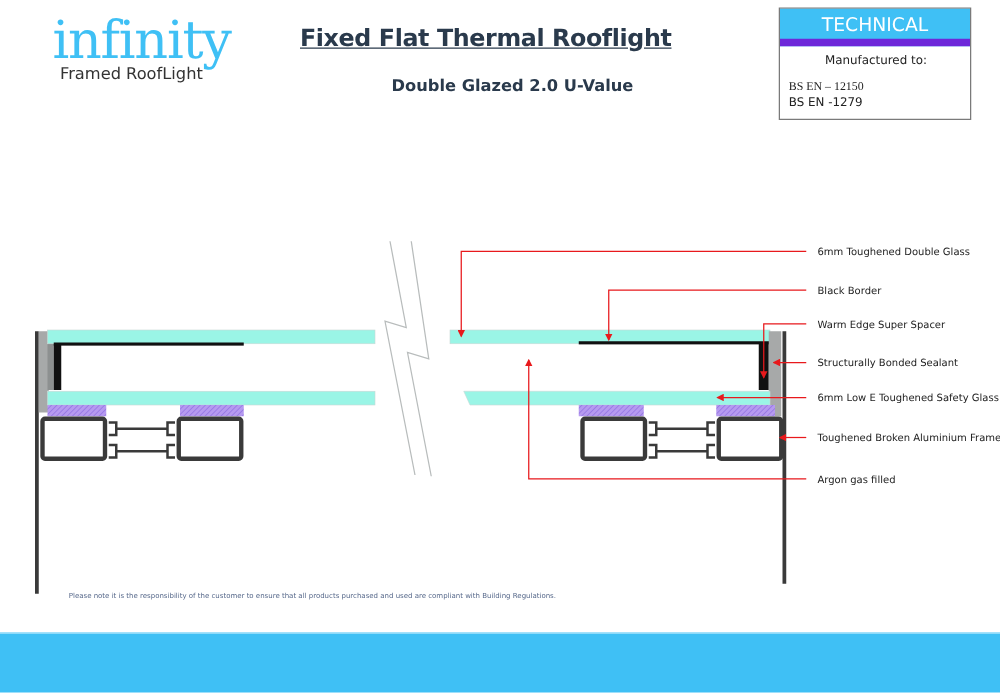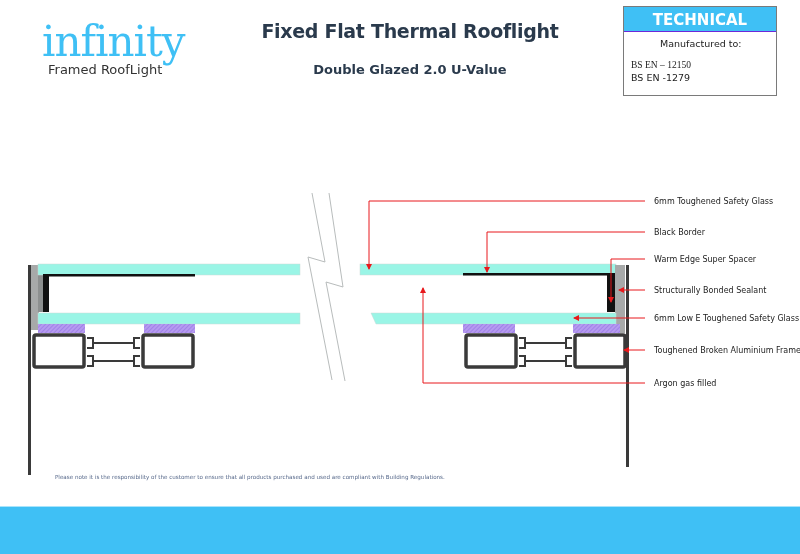--- a/index.html
+++ b/index.html
@@ -5,44 +5,43 @@
   html, body { margin: 0; padding: 0; }
   body {
     width: 800px; height: 554px; position: relative; overflow: hidden;
     background: #ffffff; font-family: "Liberation Sans", "DejaVu Sans", sans-serif;
   }
   .logo { position: absolute; left: 40px; top: 10px; width: 170px; }
   .logo-word {
     font-family: "DejaVu Serif", "Liberation Serif", serif;
     font-size: 42px; color: #3fc0f5; letter-spacing: -1px; line-height: 44px;
     margin-left: 2px;
-    margin-top: 10px;
   }
   .logo-sub {
     font-family: "DejaVu Sans", sans-serif; font-size: 13px; color: #333;
     margin-left: 8px; margin-top: -2px;
   }
   .title {
-    position: absolute; left: 240px; top: 20px; width: 340px; text-align: center;
+    position: absolute; left: 240px; top: 20px; width: 340px; 
     font-family: "DejaVu Sans", sans-serif; font-weight: bold; font-size: 19px;
-    color: #2a3a4c; letter-spacing: -0.3px;
+    color: #2a3a4c; text-decoration: underline; letter-spacing: -0.3px;
   }
   .subtitle {
     position: absolute; left: 240px; top: 62px; width: 340px; text-align: center;
     font-family: "DejaVu Sans", sans-serif; font-weight: bold; font-size: 13px;
     color: #2a3a4c;
   }
   .tech-box {
     position: absolute; left: 623px; top: 6px; width: 152px; height: 88px;
     border: 1px solid #7a7a7a; background: #fff;
   }
   .tech-head {
     background: #3fc0f5; color: #fff; font-family: "DejaVu Sans", sans-serif;
-    font-weight: bold; font-size: 15px; text-align: center; height: 24px; line-height: 26px;
-    border-bottom: 1px solid #6d28d9;
+    font-weight: normal; font-size: 15px; text-align: center; height: 24px; line-height: 26px;
+    border-bottom: 6px solid #6d28d9;
   }
   .tech-line { font-family: "DejaVu Sans", sans-serif; font-size: 9.5px; color: #222; margin-left: 7px; }
   .tech-manu { margin-top: 6px; padding-left: 29px; }
   .tech-std1 { margin-top: 11px; font-family: Liberation Serif, serif; }
   .tech-std2 { margin-top: 2px; }
   .diagram { position: absolute; left: 0; top: 0; }
   .callout {
     position: absolute; font-family: "DejaVu Sans", sans-serif; font-size: 8px;
     color: #222; white-space: nowrap;
   }
@@ -153,21 +152,21 @@
     <path d="M645,290 L619,290" marker-end="url(#arrow)"></path>
 
     <path d="M645,318 L574,318" marker-end="url(#arrow)"></path>
 
     <path d="M645,350 L624,350" marker-end="url(#arrow)"></path>
 
     <path d="M645,383 L423,383 L423,288" marker-end="url(#arrow)"></path>
   </g>
 </svg>
 
-<div class="callout" style="left:654px; top:197px;">6mm Toughened Safety Glass</div>
+<div class="callout" style="left:654px; top:197px;">6mm Toughened Double Glass</div>
 <div class="callout" style="left:654px; top:228px;">Black Border</div>
 <div class="callout" style="left:654px; top:255px;">Warm Edge Super Spacer</div>
 <div class="callout" style="left:654px; top:286px;">Structurally Bonded Sealant</div>
 <div class="callout" style="left:654px; top:314px;">6mm Low E Toughened Safety Glass</div>
 <div class="callout" style="left:654px; top:346px;">Toughened Broken Aluminium Frame</div>
 <div class="callout" style="left:654px; top:379px;">Argon gas filled</div>
 
 <div class="disclaimer">Please note it is the responsibility of the customer to ensure that all products purchased and used are compliant with Building Regulations.</div>
 
 <div class="footer-bar"></div>

